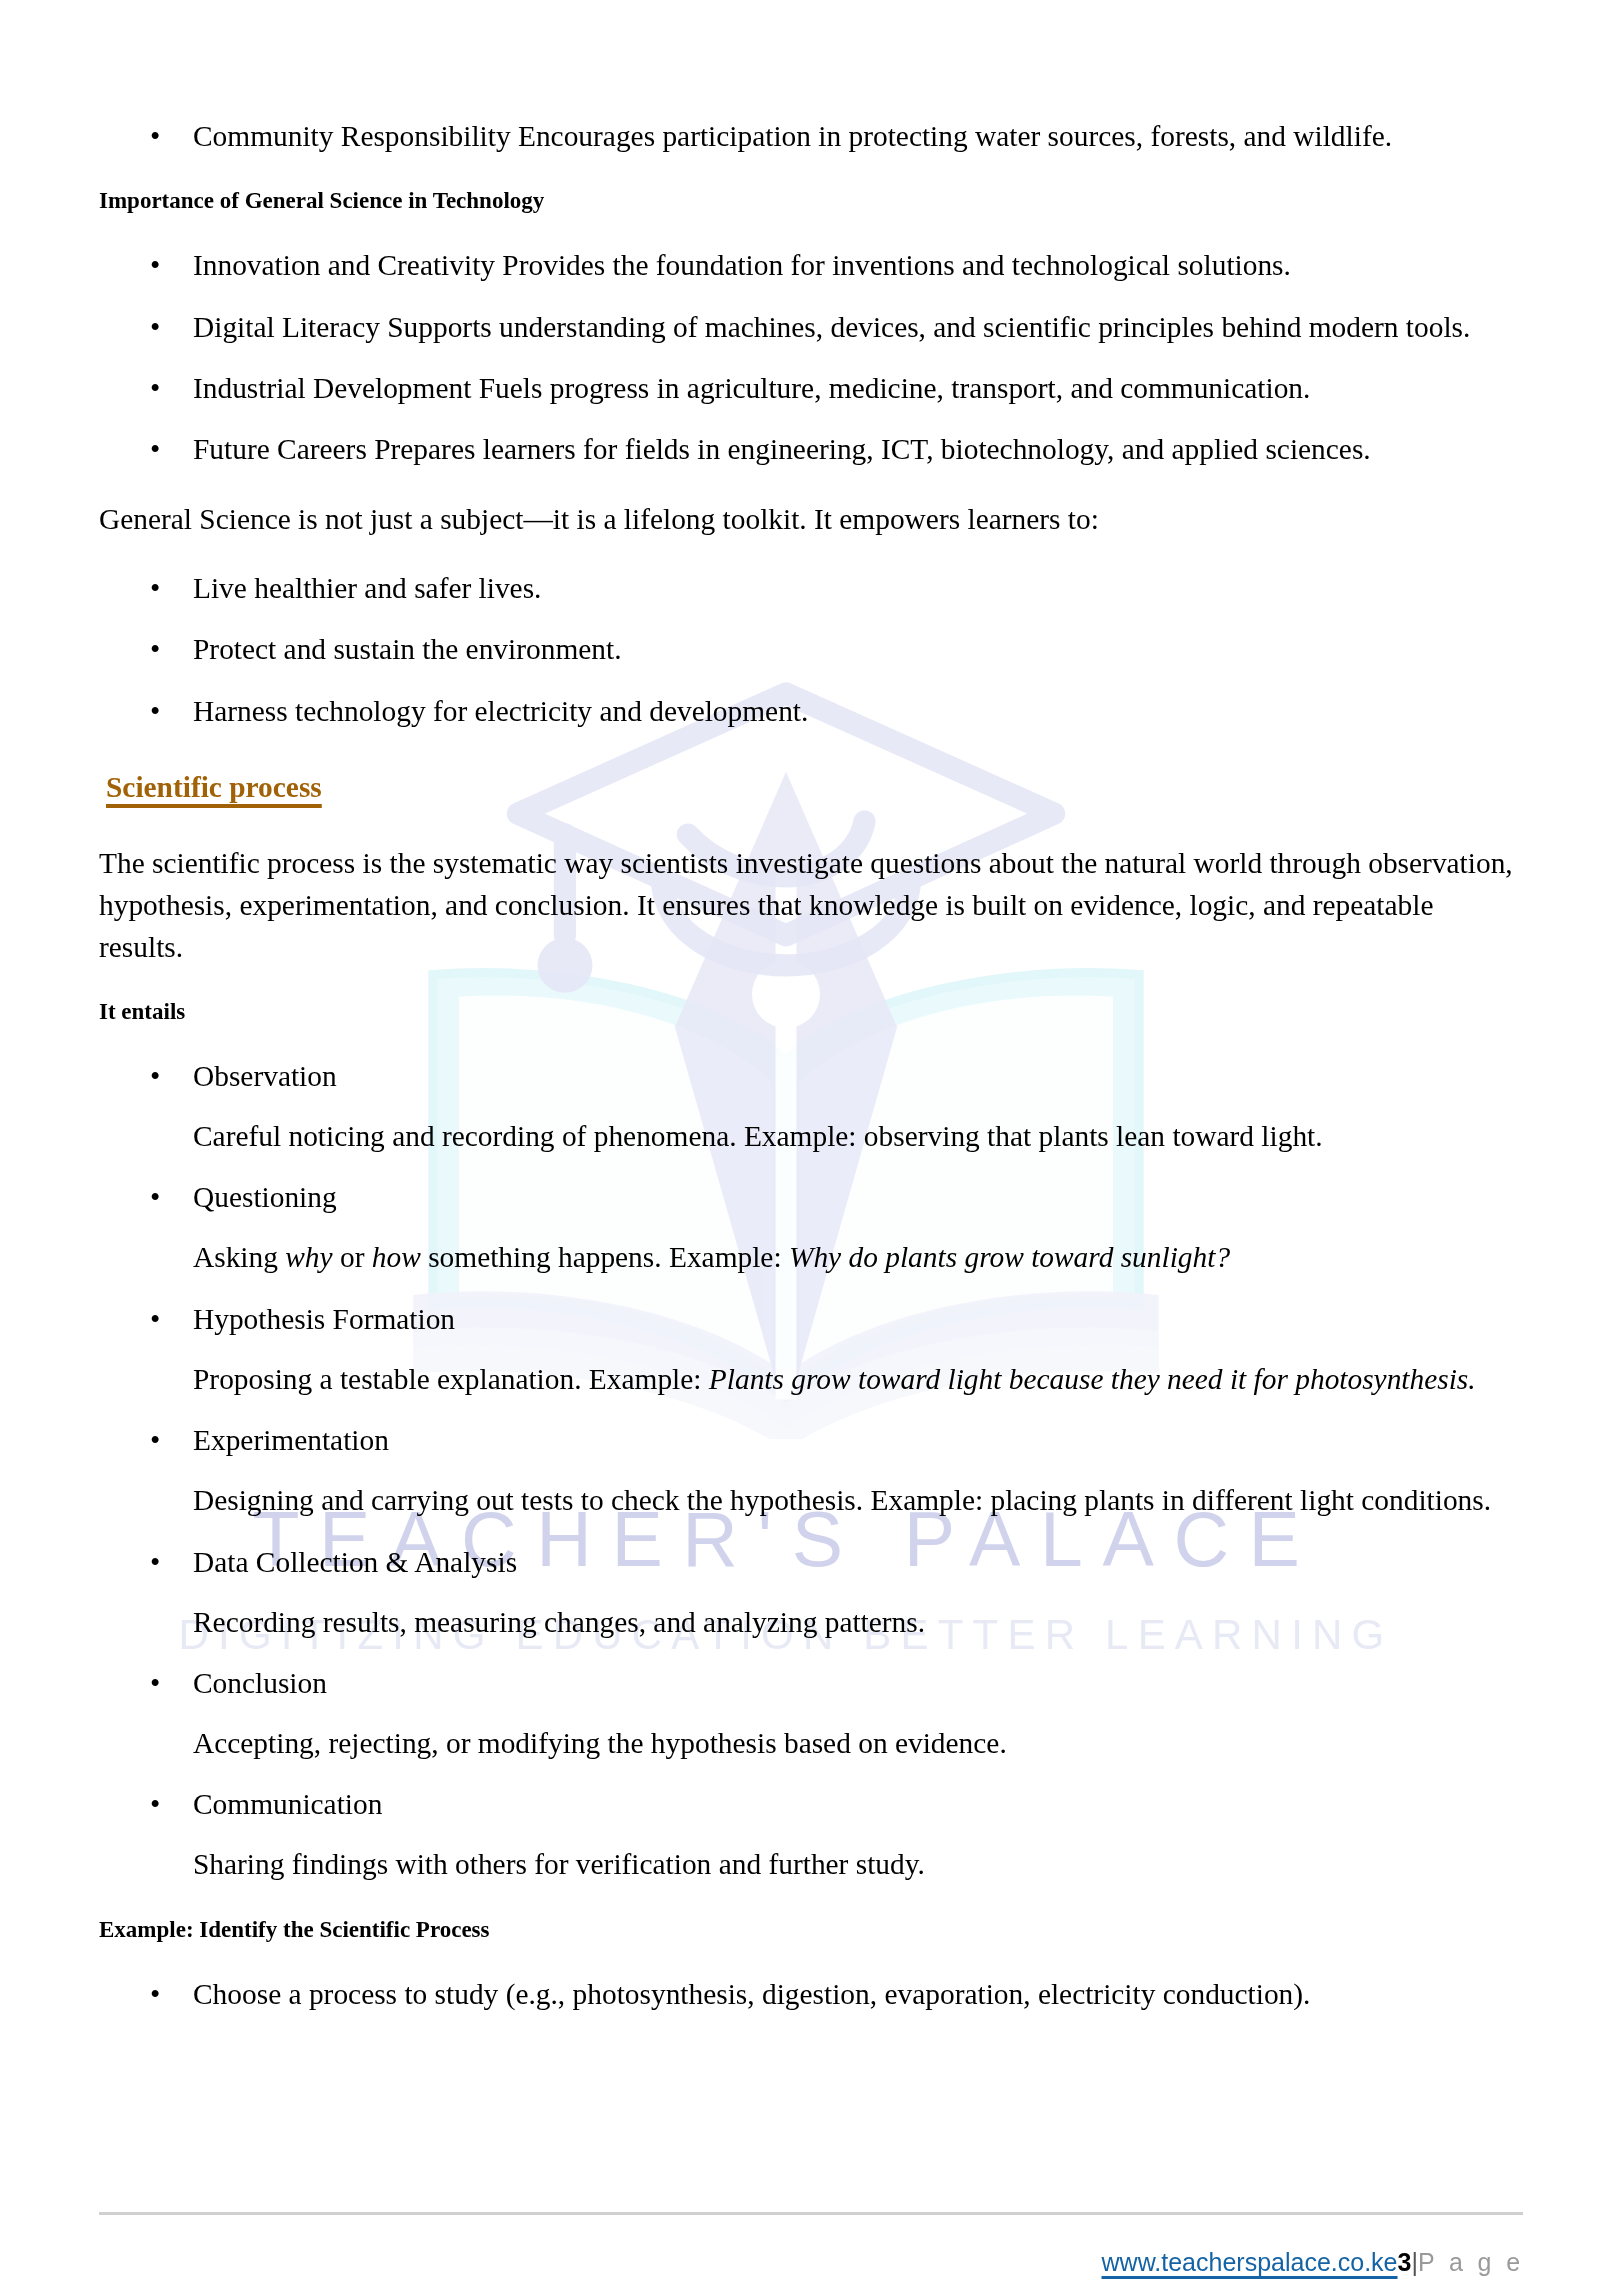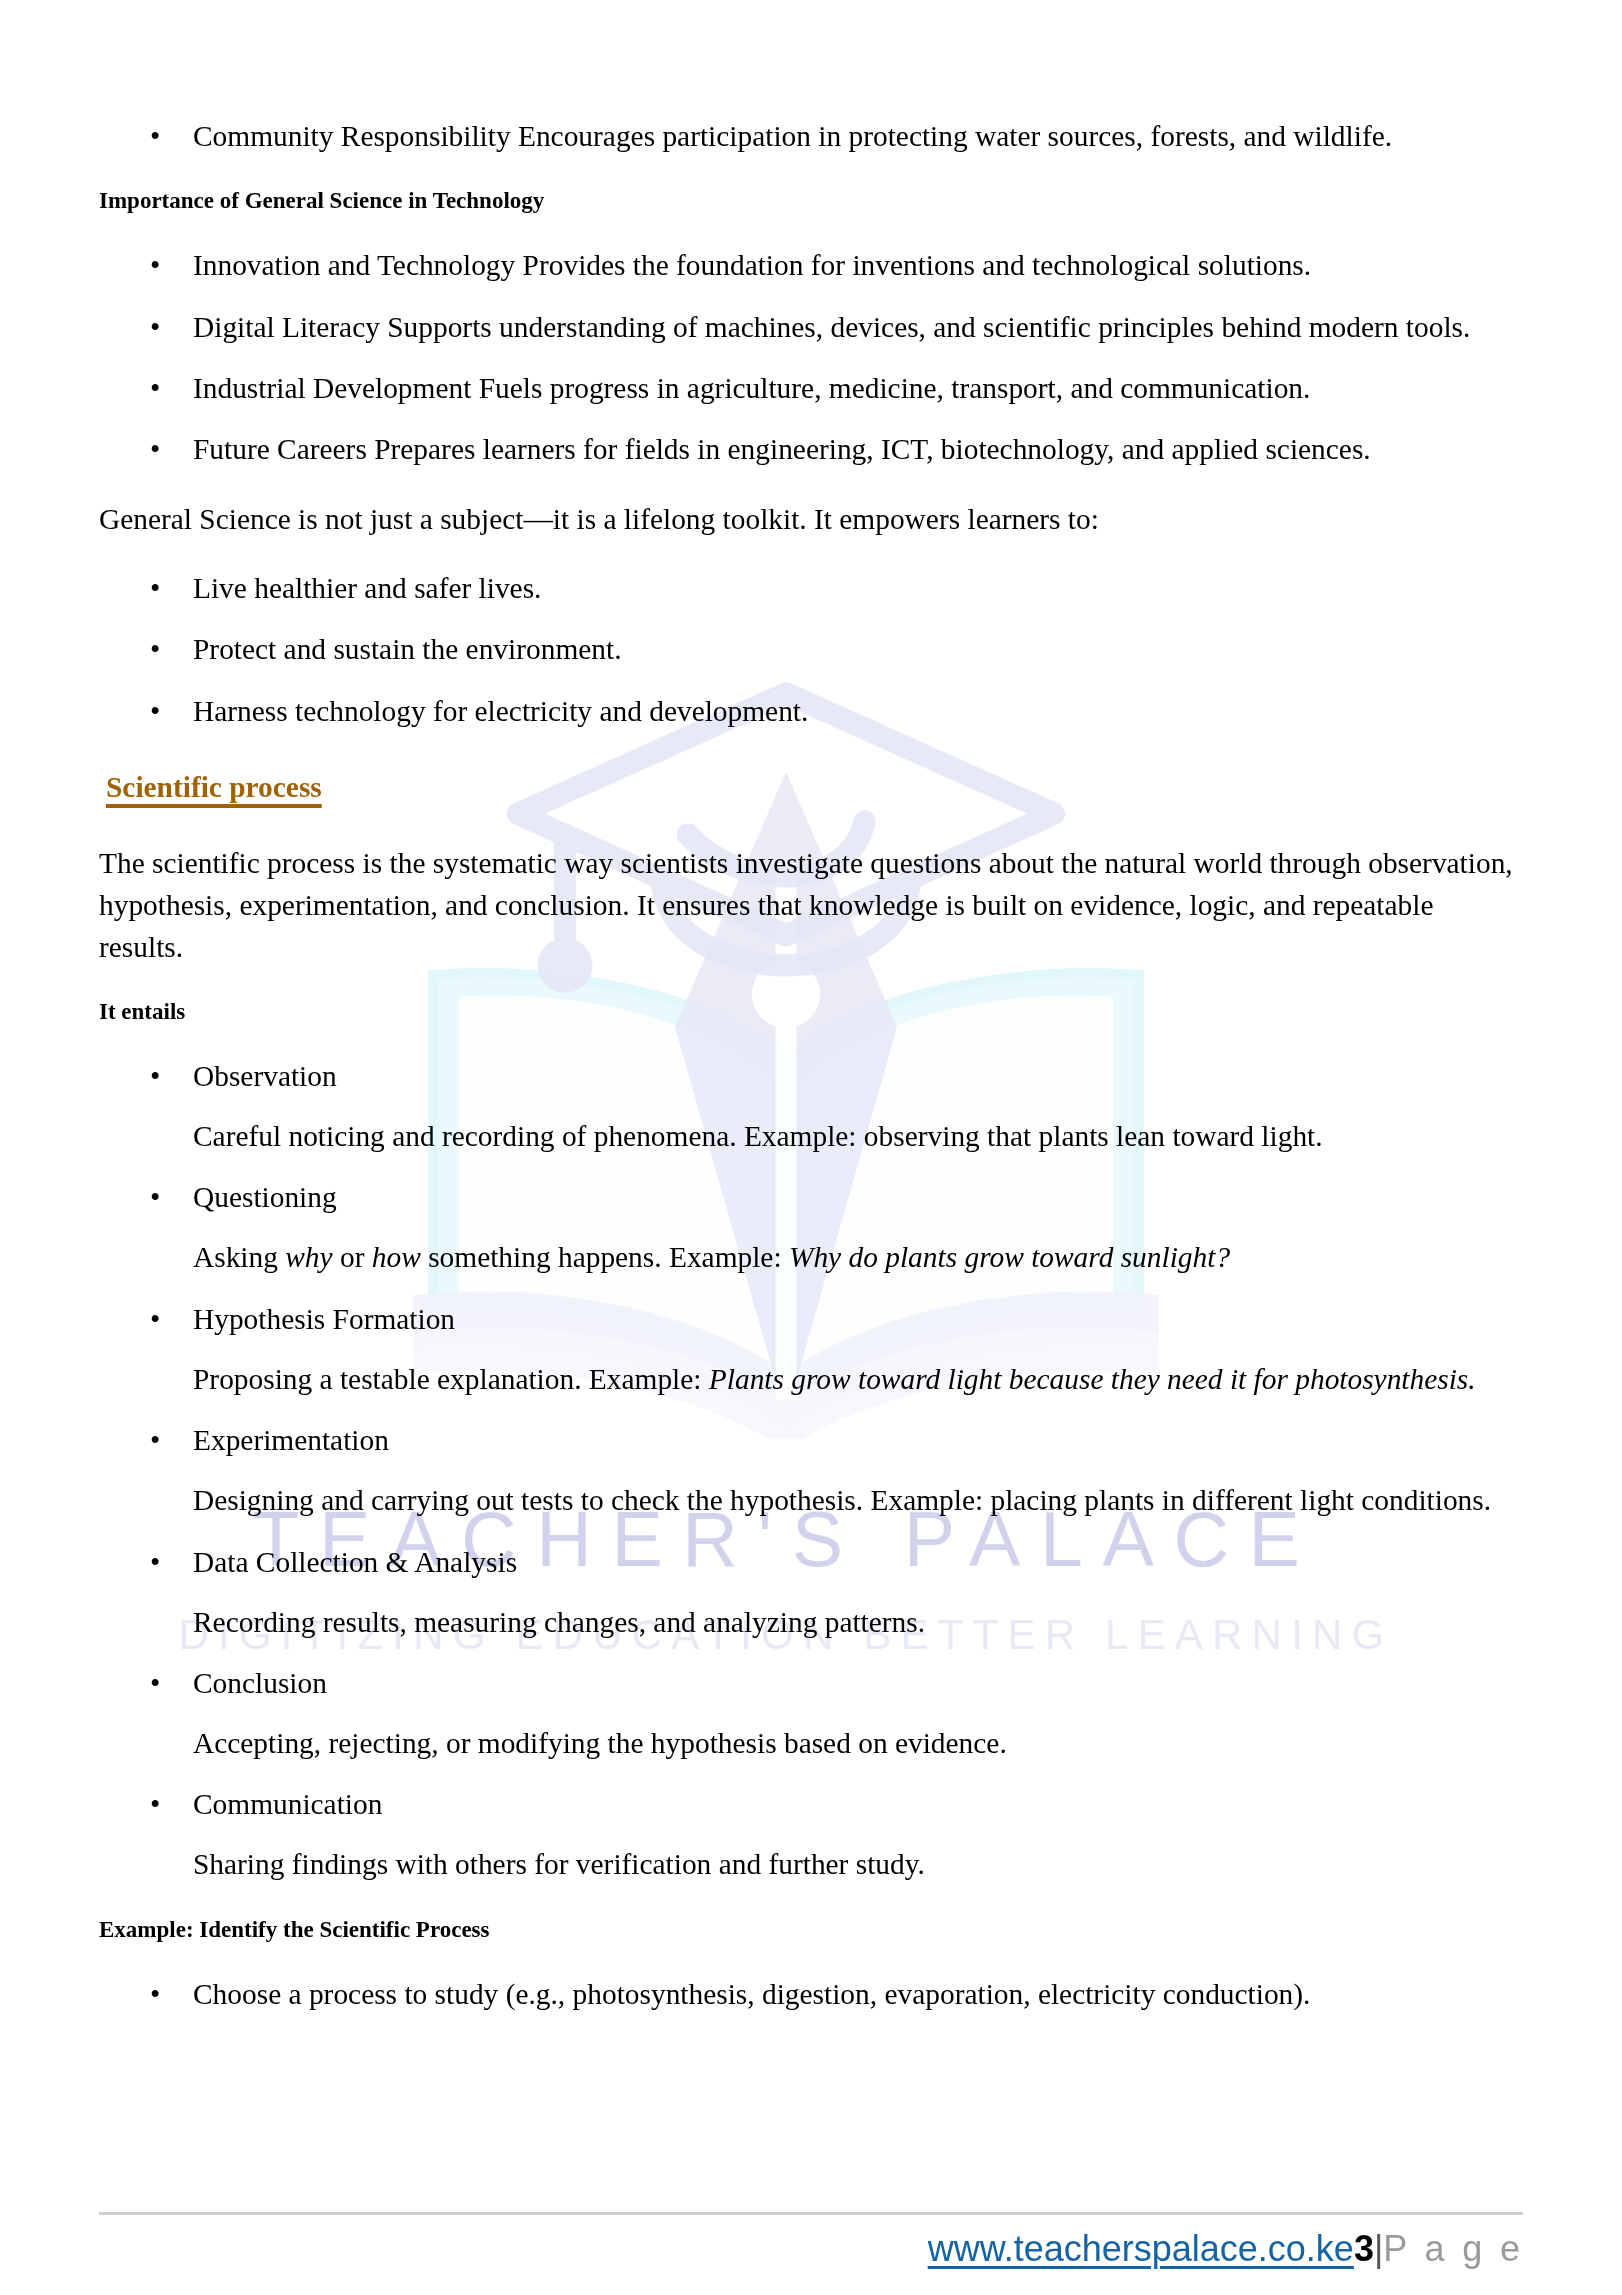--- a/index.html
+++ b/index.html
@@ -146,23 +146,23 @@
     position: absolute;
     left: 99px;
     bottom: 80px;
     width: 1424px;
     height: 3.3px;
     background: #d0d0d0;
   }
   .footer-text {
     position: absolute;
     right: 99px;
-    bottom: 25px;
+    bottom: 18px;
     font-family: "Liberation Sans", "DejaVu Sans", sans-serif;
-    font-size: 36px;
+    font-size: 25px;
     white-space: nowrap;
   }
   .footer-link {
     color: #1463a5;
     text-decoration: underline;
     text-decoration-thickness: 2.6px;
     text-underline-offset: 4.6px;
   }
   .footer-pageno {
     color: #000000;
@@ -227,21 +227,21 @@
 
     <div class="gap-md"></div>
 
     <h3 class="head">Importance of General Science in Technology</h3>
 
     <div class="gap-md"></div>
 
     <ul class="blist">
       <li>
         <span class="bullet">•</span>
-        <b>Innovation and Technology</b><span> Provides the foundation for inventions and technological solutions.</span>
+        <b>Innovation and Creativity</b><span> Provides the foundation for inventions and technological solutions.</span>
       </li>
       <li>
         <span class="bullet">•</span>
         <b>Digital Literacy</b><span> Supports understanding of machines, devices, and scientific principles behind modern tools.</span>
       </li>
       <li>
         <span class="bullet">•</span>
         <b>Industrial Development</b><span> Fuels progress in agriculture, medicine, transport, and communication.</span>
       </li>
       <li>

